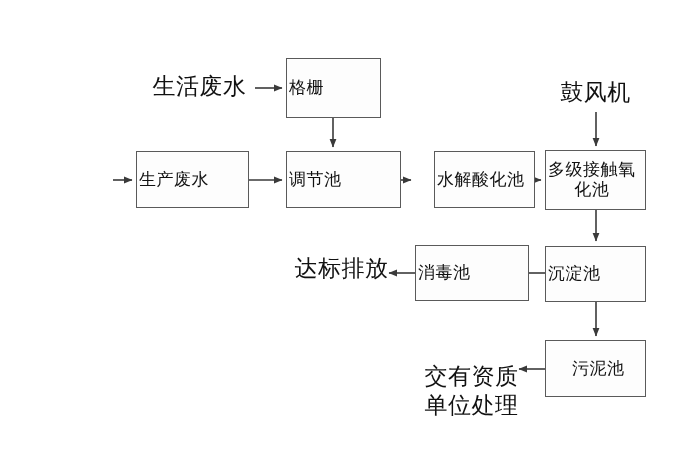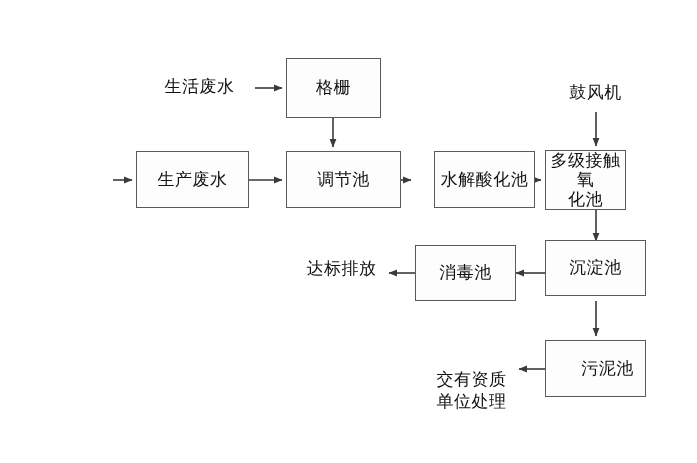--- a/index.html
+++ b/index.html
@@ -27,41 +27,41 @@
     width: 697px;
     height: 463px;
   }
   .node {
     position: absolute;
     box-sizing: border-box;
     border: 1px solid #5a5a5a;
     background: #fdfdfd;
     display: flex;
     align-items: center;
-    justify-content: center;
+    justify-content: flex-start;
     text-align: center;
     line-height: 1.15;
     color: #111111;
     font-size: 17px;
     letter-spacing: 0.5px;
   }
   .node span {
     display: block;
     padding: 0 2px;
   }
   .label {
     position: absolute;
     box-sizing: border-box;
     display: flex;
     align-items: center;
     justify-content: center;
     text-align: center;
     line-height: 1.28;
     color: #111111;
-    font-size: 17px;
+    font-size: 23px;
     letter-spacing: 0.5px;
     white-space: pre-line;
   }
 </style>
 </head>
 <body>
 
 <div id="canvas">
 
   <svg id="edges" width="697" height="463" viewBox="0 0 697 463" xmlns="http://www.w3.org/2000/svg">
@@ -114,30 +114,30 @@
   </div>
 
   <div class="node" style="left:286px; top:151px; width:115px; height:57px;">
     <span>调节池</span>
   </div>
 
   <div class="node" style="left:434px; top:151px; width:101px; height:57px;">
     <span>水解酸化池</span>
   </div>
 
-  <div class="node" style="left:545px; top:150px; width:81px; height:60px;">
+  <div class="node" style="left:545px; top:150px; width:101px; height:60px;">
     <span style="white-space:pre-line;">多级接触氧
 化池</span>
   </div>
 
-  <div class="node" style="left:545px; top:240px; width:101px; height:56px;">
+  <div class="node" style="left:545px; top:246px; width:101px; height:56px;">
     <span>沉淀池</span>
   </div>
 
-  <div class="node" style="left:415px; top:245px; width:101px; height:56px;">
+  <div class="node" style="left:415px; top:245px; width:114px; height:56px;">
     <span>消毒池</span>
   </div>
 
   <div class="node" style="left:545px; top:340px; width:101px; height:57px;padding-left:24px;">
     <span>污泥池</span>
   </div>
 
   <div class="label" style="left:152px; top:74px; width:95px; height:26px;">生活废水</div>
 
 

